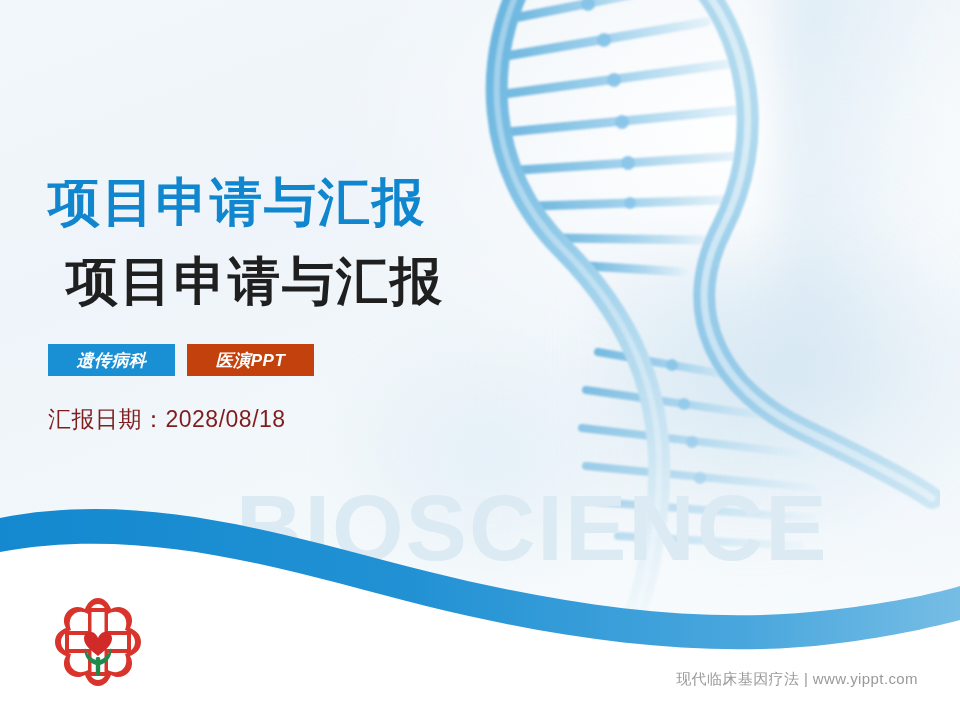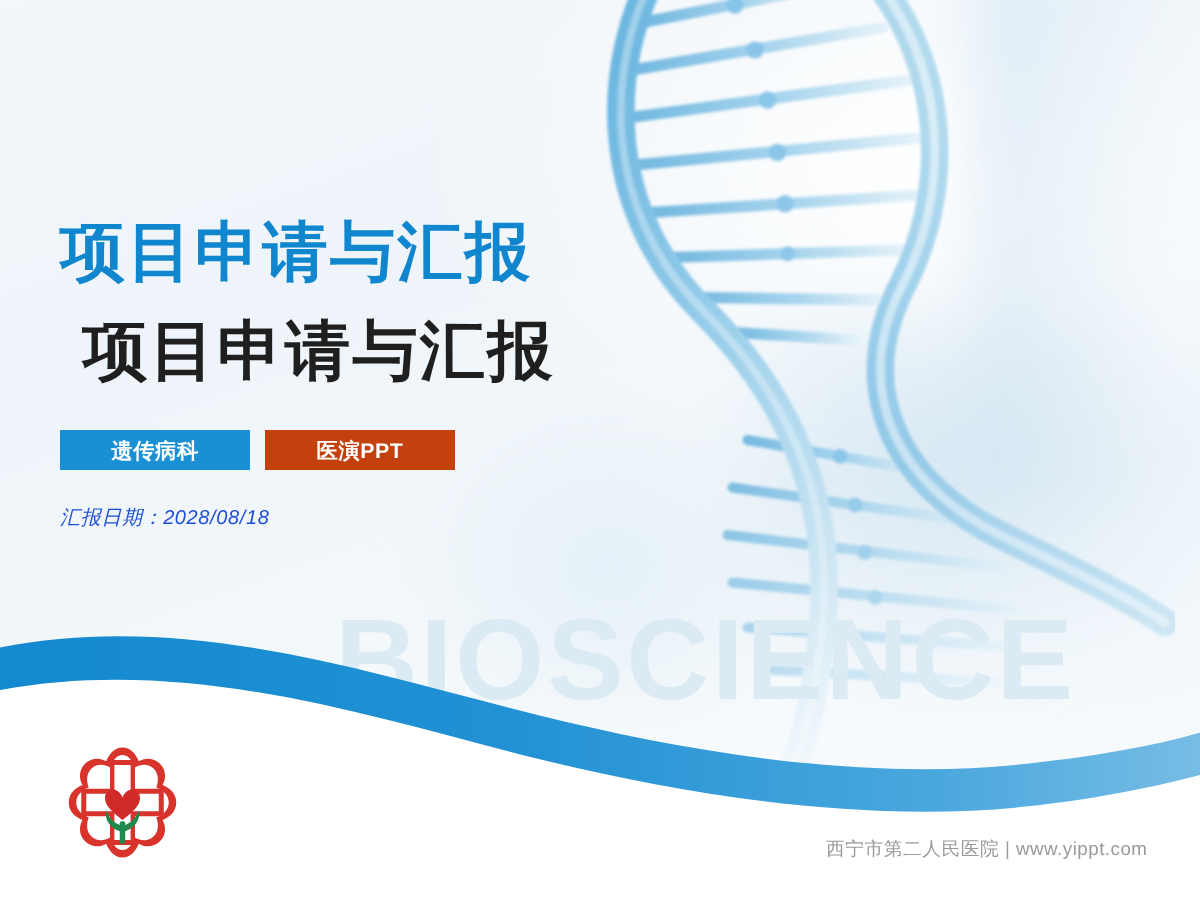--- a/index.html
+++ b/index.html
@@ -56,21 +56,21 @@
     left: 470px;
     top: -40px;
     width: 470px;
     height: 660px;
     opacity: .95;
   }
 
   
   .watermark {
     position: absolute;
-    left: 268px;
+    left: 236px;
     top: 482px;
     font-size: 92px;
     font-weight: 700;
     letter-spacing: 2px;
     color: #dceaf3;
     line-height: 1;
     white-space: nowrap;
     user-select: none;
   }
 
@@ -108,42 +108,42 @@
   }
 
   .tag-row {
     position: absolute;
     left: 48px;
     top: 344px;
     display: flex;
     gap: 12px;
   }
   .tag {
-    width: 152px;
+    width: 127px;
     height: 32px;
     display: flex;
     align-items: center;
     justify-content: center;
     font-size: 17px;
     font-weight: 700;
     color: #ffffff;
     letter-spacing: .5px;
+    font-style: italic;
   }
   .tag-primary { background: #1a90d4; }
   .tag-secondary { background: #c2410c; }
 
   .report-date {
     position: absolute;
     left: 48px;
     top: 404px;
-    font-size: 16px;
-    color: #1d4ed8;
+    font-size: 23px;
+    color: #7f1d1d;
     letter-spacing: .5px;
     white-space: nowrap;
-    font-style: italic;
   }
 
   
   .logo {
     position: absolute;
     left: 46px;
     top: 596px;
     width: 104px;
     height: 92px;
   }
@@ -324,15 +324,15 @@
       <path d="M 0 -4 C -3.5 -13, -14 -12, -14 -3.5 C -14 4, -5 9.5, 0 14 C 5 9.5, 14 4, 14 -3.5 C 14 -12, 3.5 -13, 0 -4 Z" fill="#d02b28"></path>
 
       <g fill="#1f8a4c">
         <path d="M -13 6 C -15 14, -9 21, -2 23 L -2 18 C -7 16, -11 12, -13 6 Z"></path>
         <path d="M 13 6 C 15 14, 9 21, 2 23 L 2 18 C 7 16, 11 12, 13 6 Z"></path>
         <rect x="-2.2" y="15" width="4.4" height="18" rx="1.6"></rect>
       </g>
     </g>
   </svg>
 
-  <div class="footer">西宁市第二人民医院 | www.yippt.com</div>
+  <div class="footer">现代临床基因疗法 | www.yippt.com</div>
 
 </div>
 
 </body></html>

